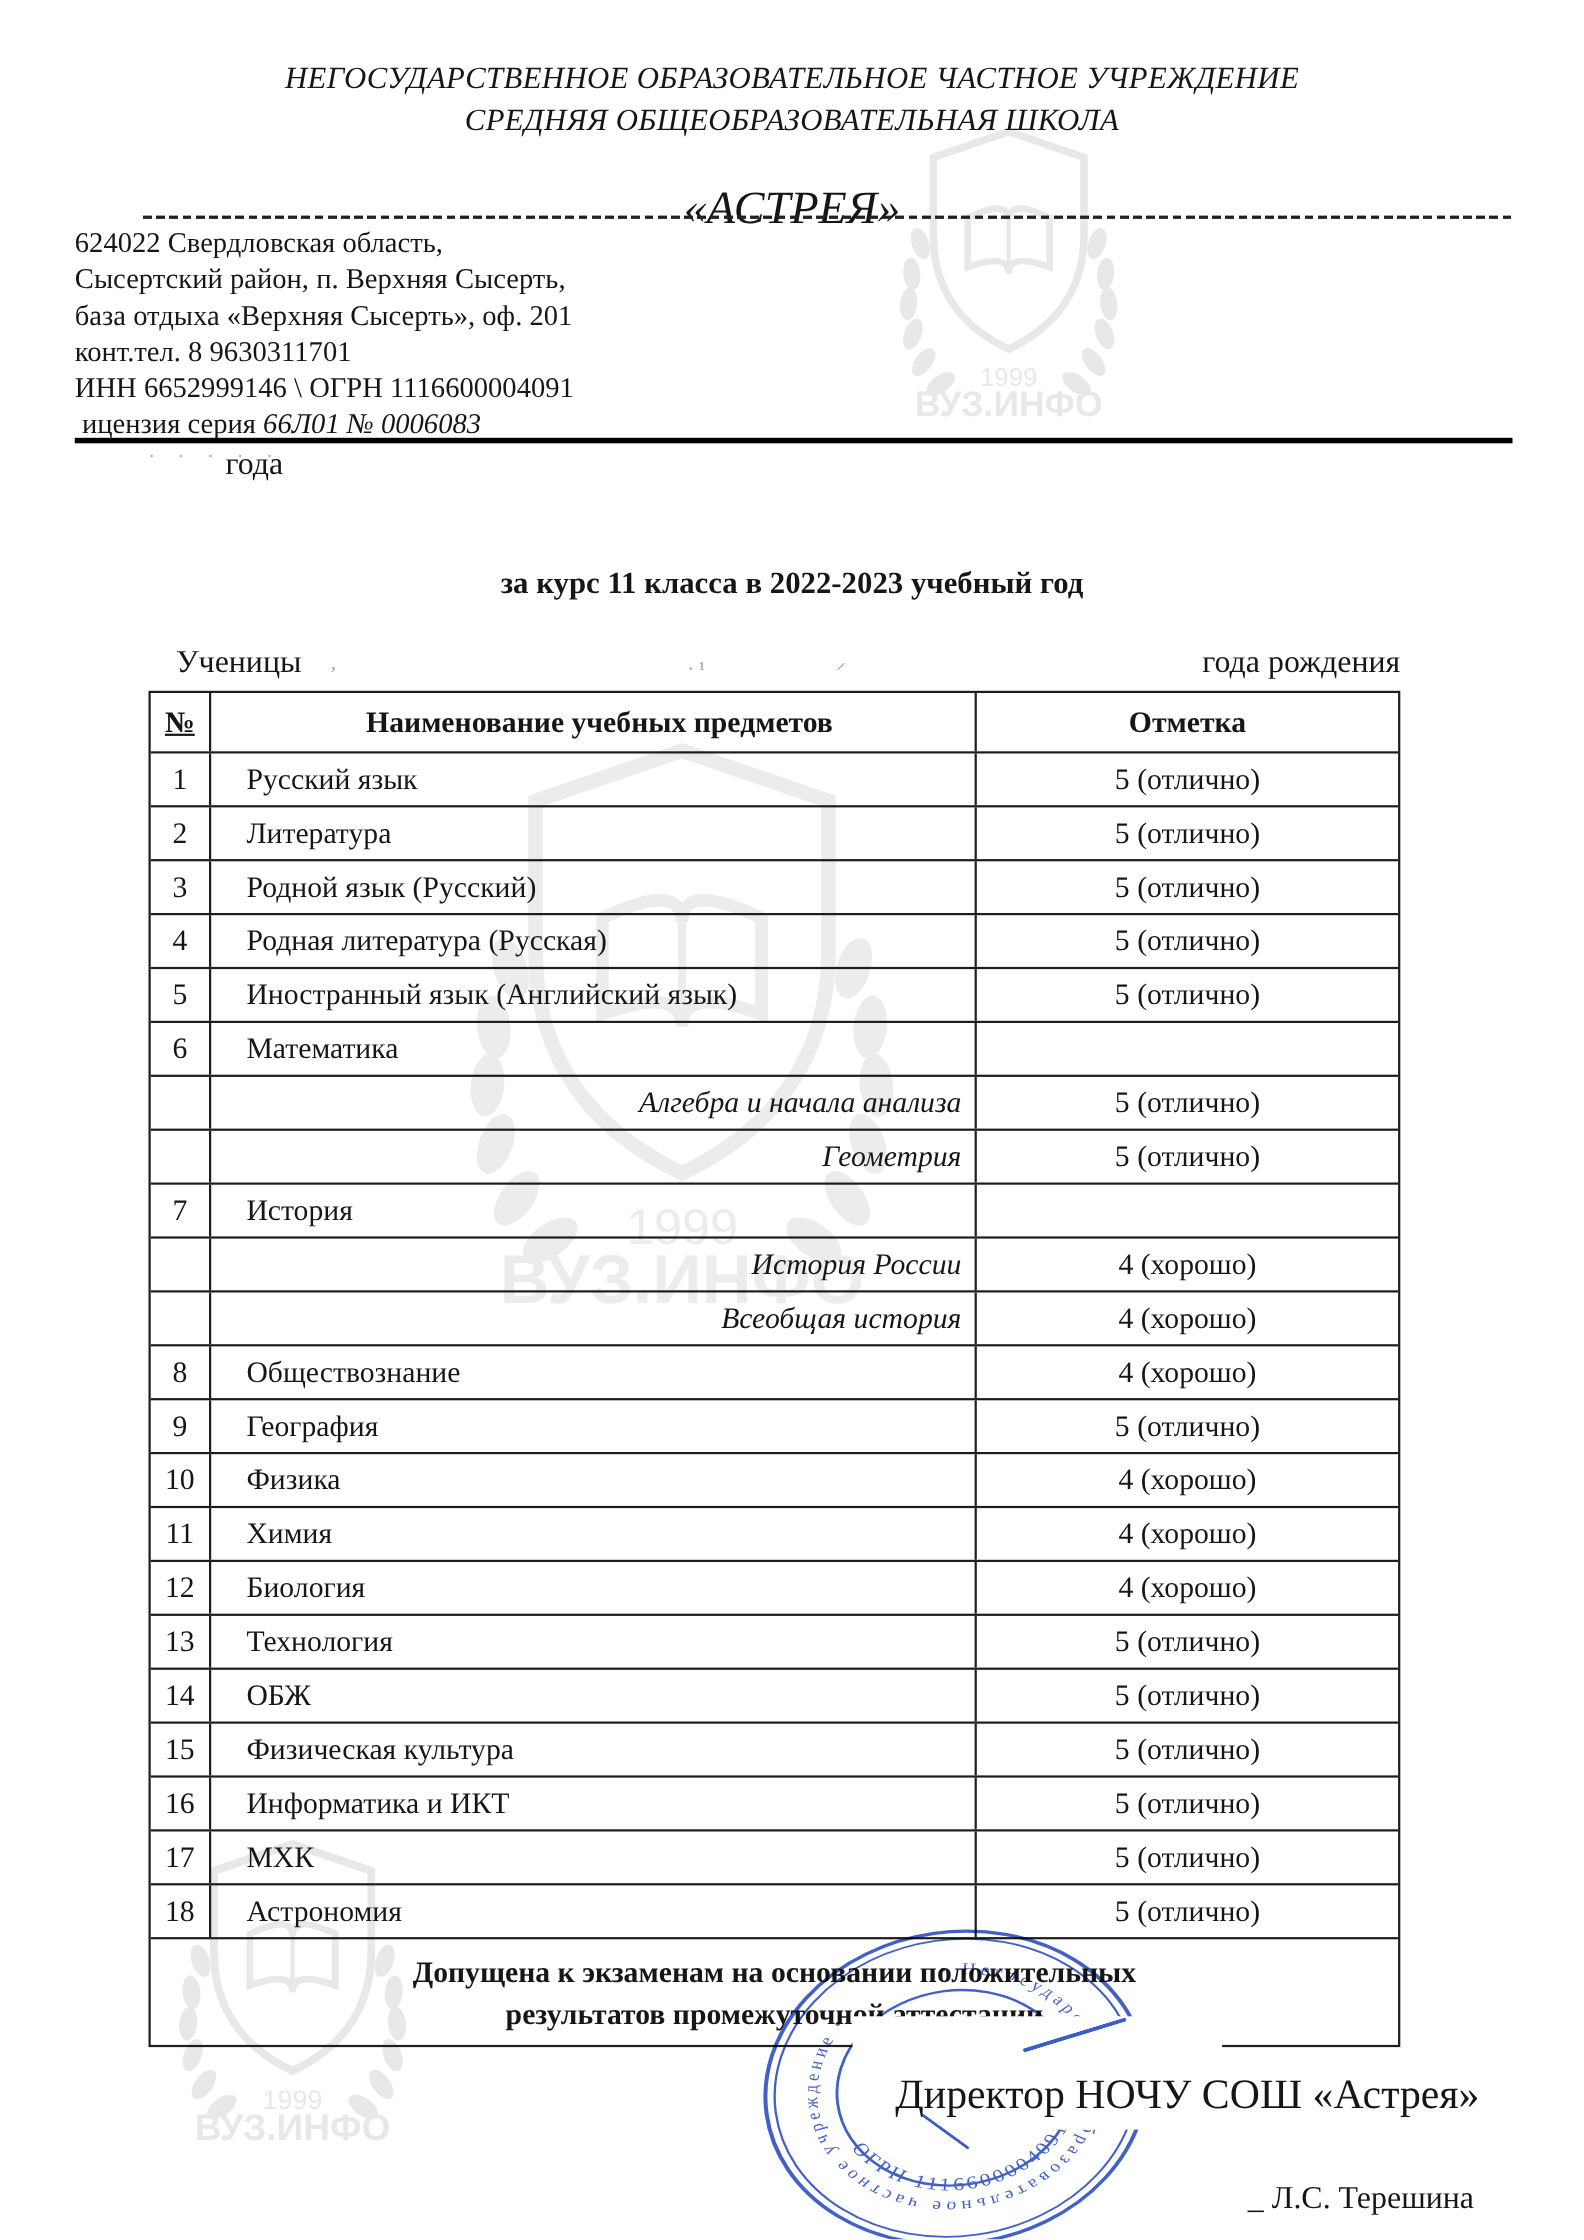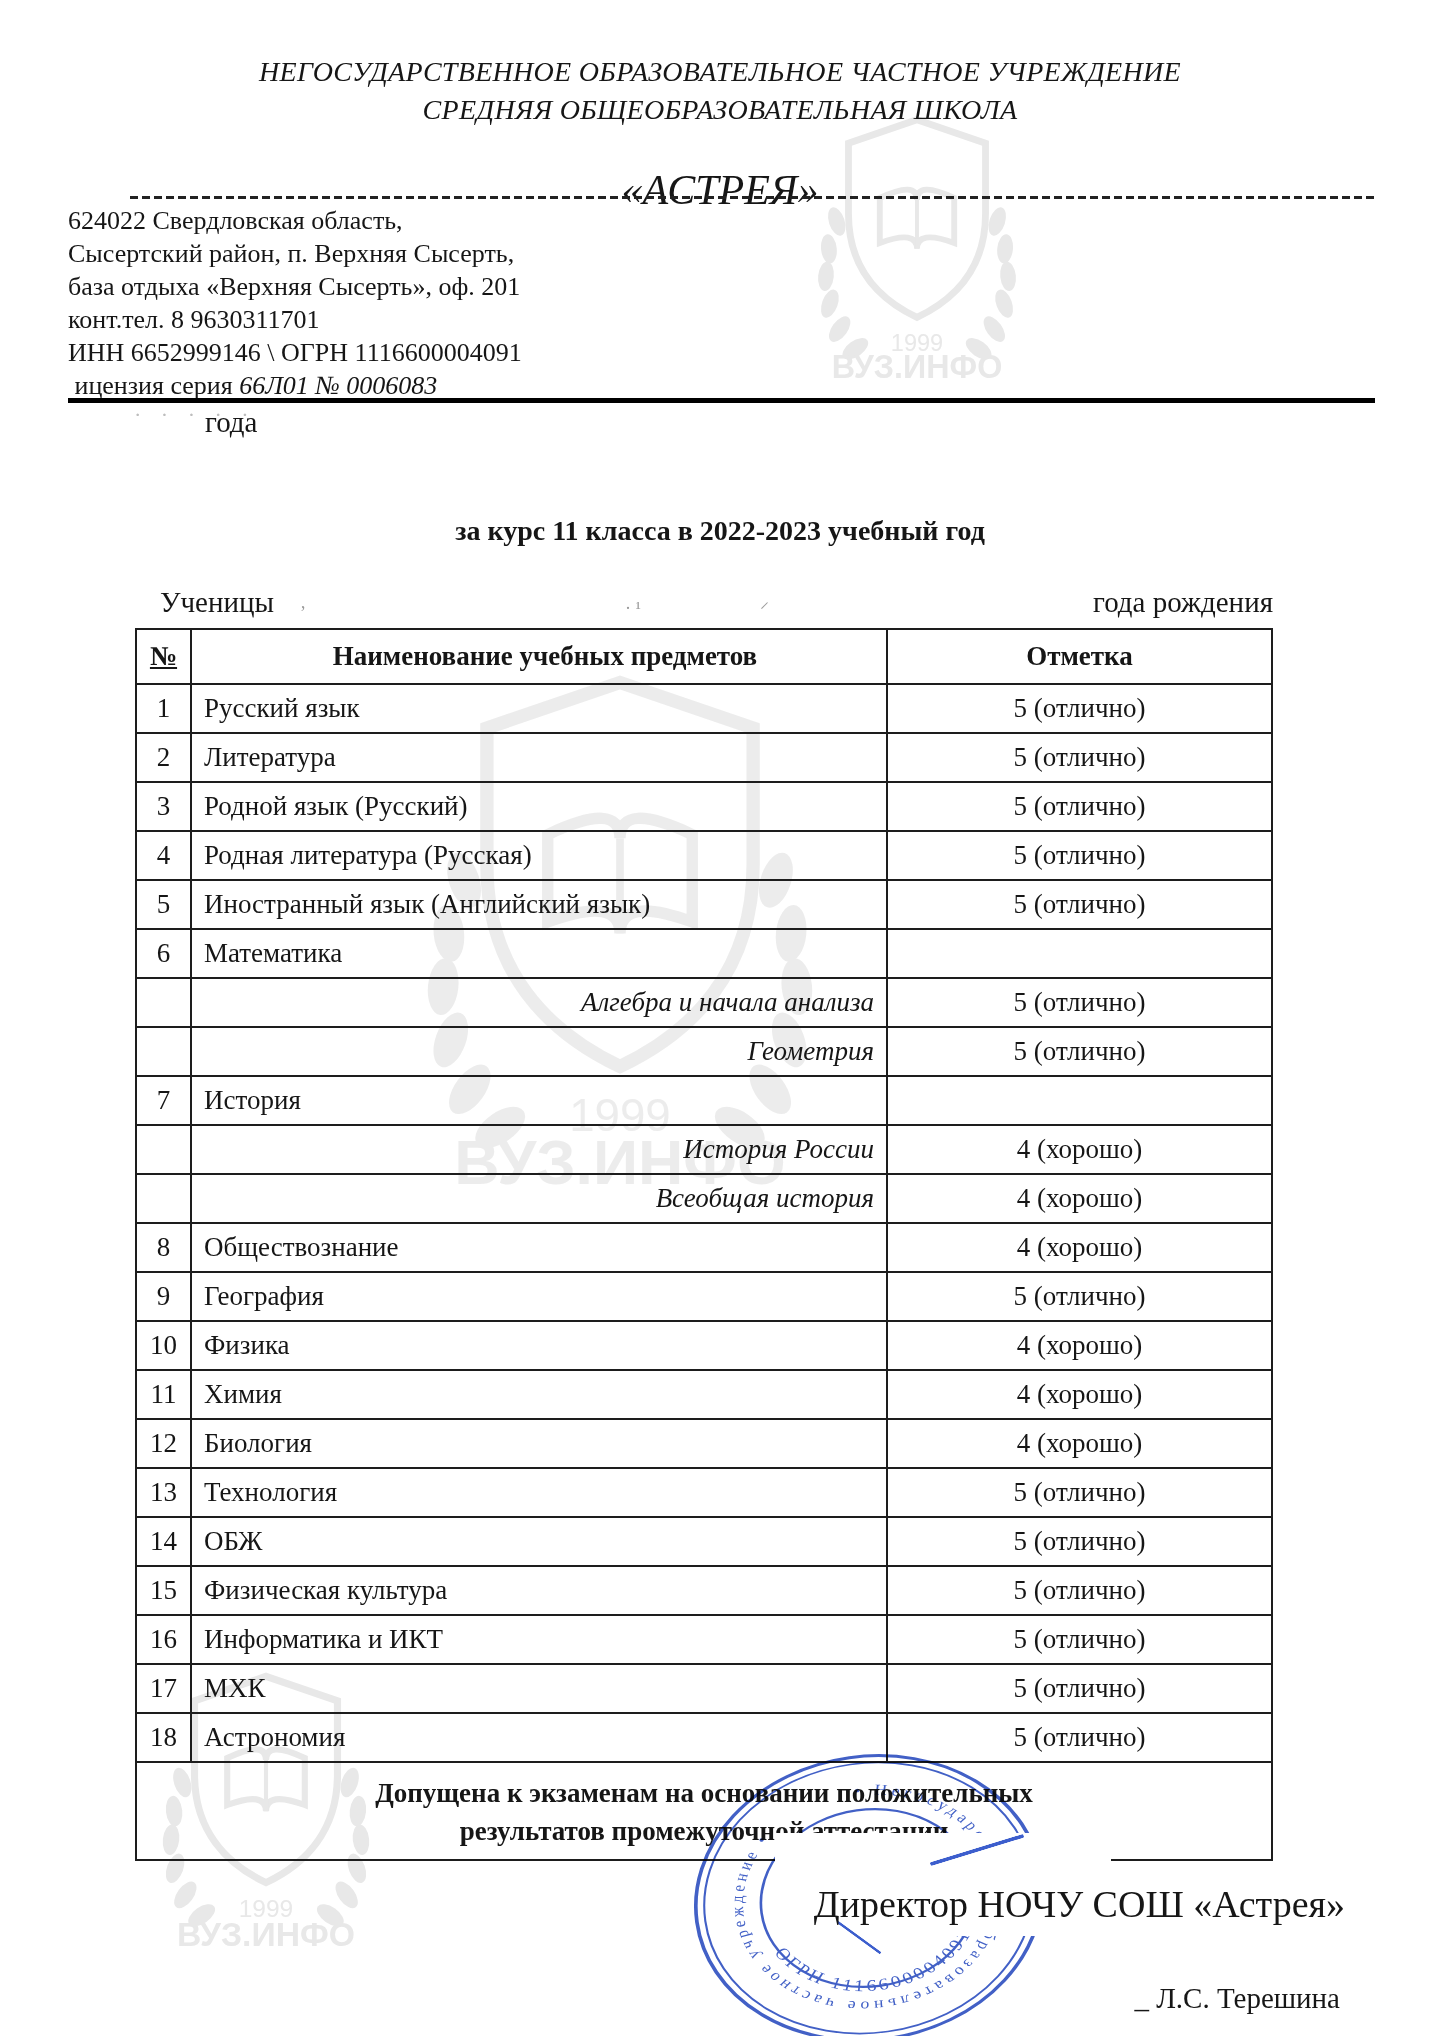--- a/index.html
+++ b/index.html
@@ -38,21 +38,21 @@
   .nr1 { left:300px; top:592px; } .nr2 { left:625px; top:598px; } .nr3 { left:760px; top:596px; }
 
   
   .table {
     left:135px; top:628px; width:1138px; border:2px solid #1d1d1d; box-sizing:border-box;
     background:transparent; z-index:1;
   }
   .thead { display:flex; height:53px; border-bottom:2px solid #1d1d1d; font-weight:bold; font-size:27px; }
   .trow  { display:flex; height:47px; border-bottom:2px solid #1d1d1d; font-size:27px; }
   .c-num  { width:55px; border-right:2px solid #1d1d1d; display:flex; align-items:center; justify-content:center; box-sizing:border-box; flex:none; }
-  .c-subj { width:696px; border-right:2px solid #1d1d1d; display:flex; align-items:center; padding-left:12px; box-sizing:border-box; flex:none; }
+  .c-subj { width:696px; border-right:2px solid #1d1d1d; display:flex; align-items:center; padding-left:32px; box-sizing:border-box; flex:none; }
   .c-mark { flex:1; display:flex; align-items:center; justify-content:center; }
   .thead .c-num span { text-decoration:underline; }
   .thead .c-subj { justify-content:center; padding-left:12px; }
   .subrow .c-subj { justify-content:flex-end; padding-right:12px; font-style:italic; }
   .tfoot { font-weight:bold; text-align:center; font-size:27px; line-height:38px; padding:11px 10px 9px; }
 
   
   .director-line { top:1882px; right:95px; font-size:38px; z-index:6; }
   .sig-name { top:1982px; right:100px; font-size:29px; z-index:6; }
 

